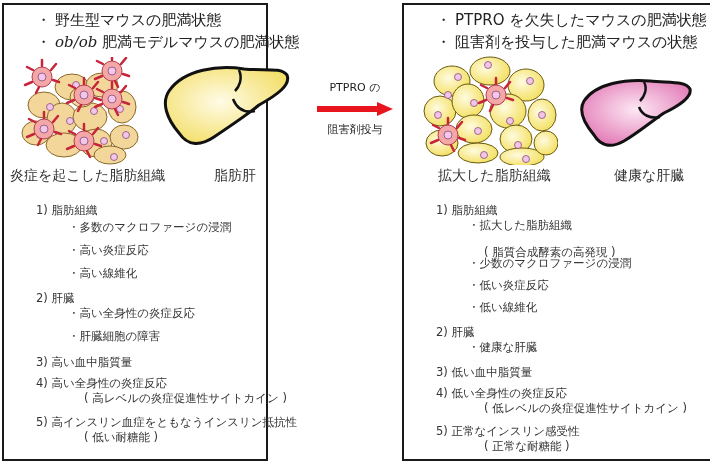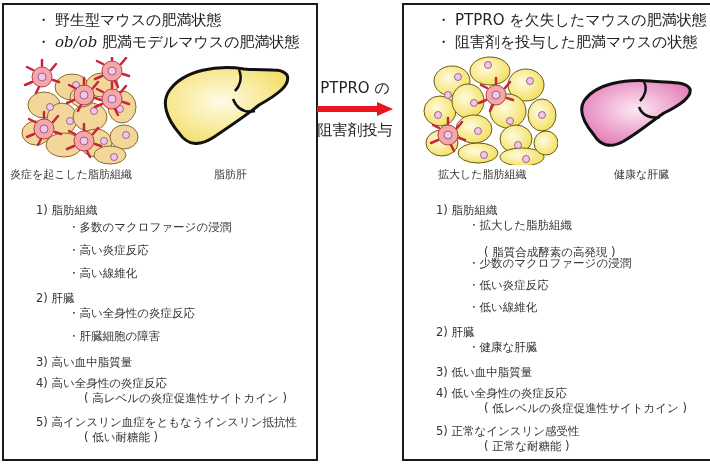--- a/index.html
+++ b/index.html
@@ -1,37 +1,37 @@
 <!DOCTYPE html>
 <html><head>
 <meta charset="utf-8">
 <style>
   html, body { margin:0; padding:0; background:#ffffff; }
   body { width:710px; height:466px; position:relative; overflow:hidden;
          font-family:"DejaVu Sans", sans-serif; color:#2a2a2a; }
   .panel { position:absolute; top:3px; height:458px; border:2px solid #1a1a1a;
            box-sizing:border-box; background:#fff; }
-  #left-panel { left:2px; width:316px; }
+  #left-panel { left:2px; width:266px; }
   #right-panel { left:402px; width:342px; }
 
   .head { position:absolute; left:32px; font-size:15px; line-height:22px; color:#222; white-space:nowrap; }
   .head .dot { margin-right:4px; }
   .head i { font-family:"DejaVu Serif", serif; font-style:italic; }
 
-  .caption { position:absolute; font-size:11px; color:#333; white-space:nowrap; }
+  .caption { position:absolute; font-size:14px; color:#333; white-space:nowrap; }
   .art { position:absolute; }
 
   .list { position:absolute; left:16px; font-size:11.5px; line-height:15px; color:#333; }
   .row { position:absolute; white-space:nowrap; }
   .ind1 { left:16px; }
   .ind2 { left:48px; }
   .ind3 { left:64px; }
 
   #arrow-block { position:absolute; left:310px; top:78px; width:90px; text-align:center; }
-  #arrow-block .t { font-size:15px; color:#222; line-height:20px; }
+  #arrow-block .t { font-size:11px; color:#222; line-height:20px; }
   #arrow-block svg { display:block; margin:4px auto 4px auto; }
 </style>
 </head>
 <body>
 
 <div id="left-panel" class="panel">
   <div class="head" style="top:4px;">
     <span class="dot">・</span><span>野生型マウスの肥満状態</span>
   </div>
   <div class="head" style="top:26px;">

